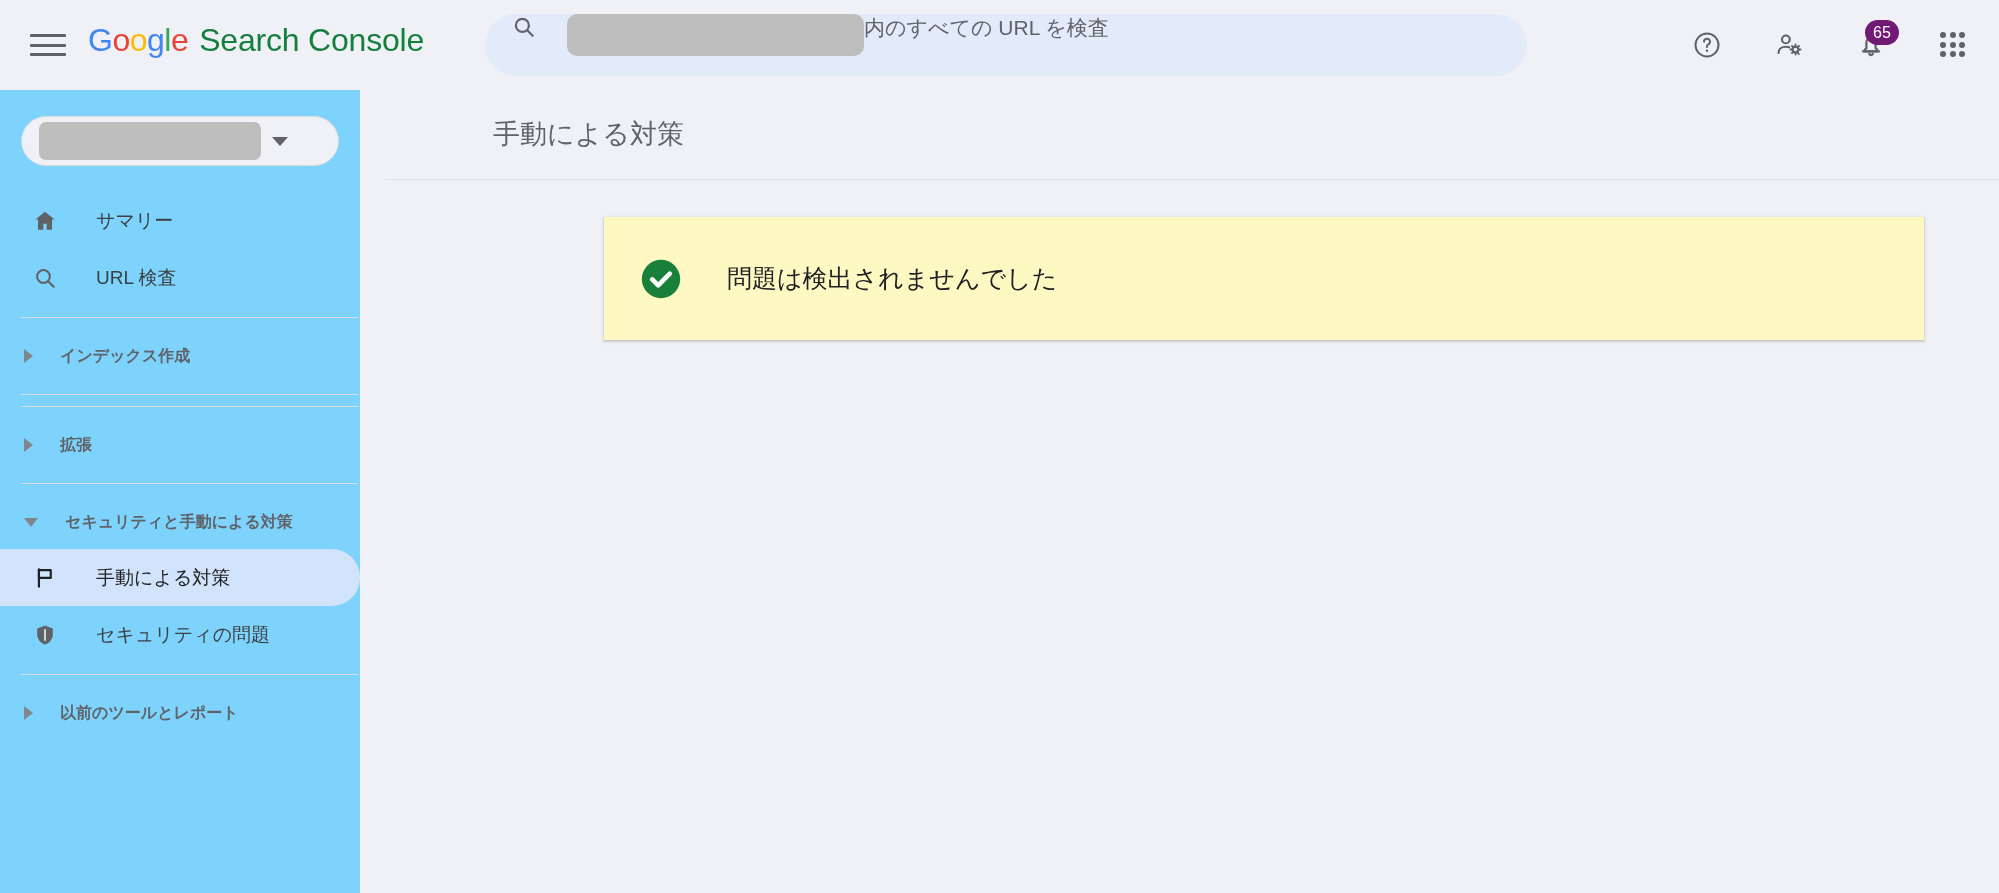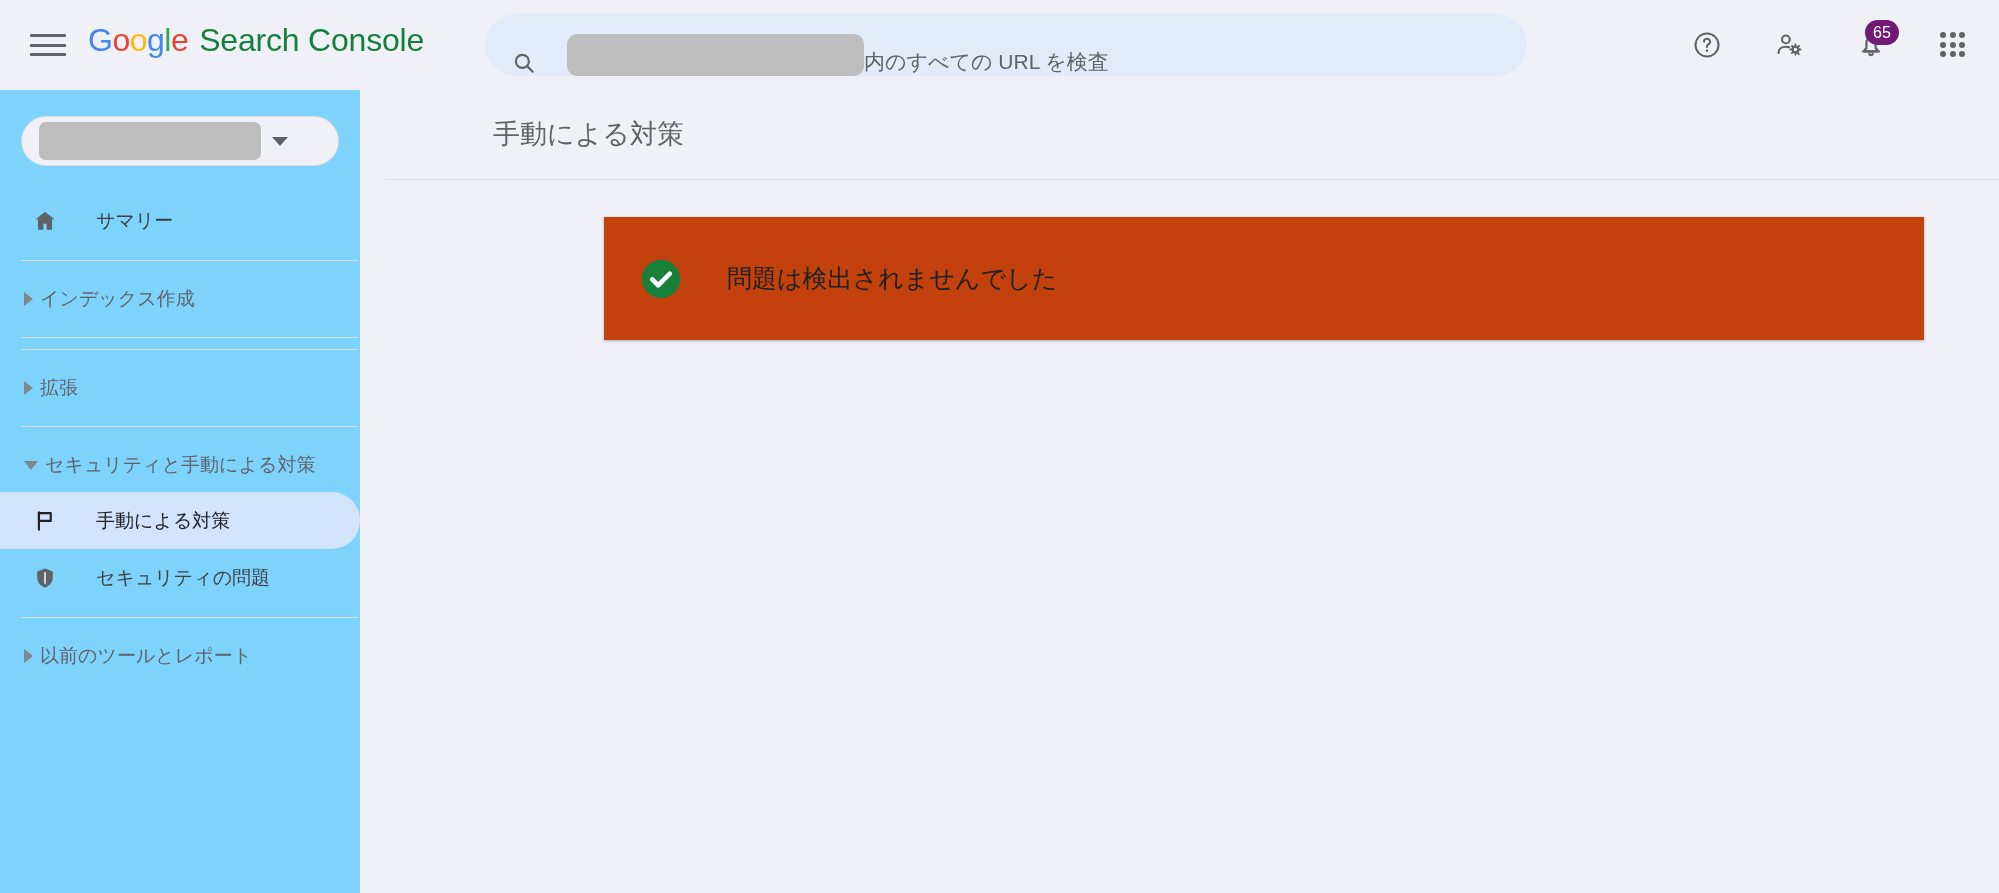--- a/index.html
+++ b/index.html
@@ -59,21 +59,21 @@
     margin-left: 11px;
   }
 
   .searchbar {
     position: absolute;
     left: 485px; top: 14px;
     width: 1042px; height: 62px;
     background: #e3ebfa;
     border-radius: 31px;
     display: flex;
-    align-items: flex-end;
+    align-items: flex-start;
   }
   .searchbar .s-icon {
     margin-left: 26px;
     width: 26px; height: 26px;
     flex: none;
   }
   .redact-search {
     margin-left: 30px;
     width: 297px; height: 42px;
     background: #bdbdbd;
@@ -203,24 +203,25 @@
     border-left: 9px solid #80868b;
     margin-right: 0;
   }
   .tri.open {
     border-left: 7px solid transparent;
     border-right: 7px solid transparent;
     border-top: 9px solid #80868b;
     border-bottom: 0;
   }
   .section-head .s-label {
-    margin-left: 7px;
-    font-size: 19px;
+    margin-left: 27px;
+    font-size: 16px;
     color: #5f6368;
     white-space: nowrap;
+    font-weight: bold;
   }
 
   
   .main {
     position: absolute;
     left: 360px; top: 90px;
     width: 1639px; height: 803px;
     background: #eff1f6;
   }
   .page-title {
@@ -233,21 +234,21 @@
   .title-rule {
     position: absolute;
     left: 25px; top: 89px;
     width: 1614px; height: 1px;
     background: #e0e3e8;
   }
   .status-card {
     position: absolute;
     left: 244px; top: 127px;
     width: 1320px; height: 123px;
-    background: #c2410c;
+    background: #fef9c3;
     box-shadow: 0 1px 2px rgba(60,64,67,0.25), 0 1px 3px 1px rgba(60,64,67,0.10);
     display: flex;
     align-items: center;
     padding-left: 33px;
   }
   .check-circle {
     width: 48px; height: 48px;
     flex: none;
   }
   .status-text {
@@ -339,20 +340,29 @@
     <div class="nav-item">
       <span class="n-icon">
         <svg width="26" height="26" viewBox="0 0 24 24">
             <path fill="#5f6368" d="M12 3.5 3.2 10.6h2.3V20h5v-5.4h3V20h5v-9.4h2.3L12 3.5z"></path>
           </svg>
       </span>
       <span class="n-label">サマリー</span>
     </div>
 
 
+    <div class="nav-item">
+      <span class="n-icon">
+        <svg width="26" height="26" viewBox="0 0 24 24">
+          <circle cx="10.6" cy="10.6" r="5.9" fill="none" stroke="#5f6368" stroke-width="1.9"></circle>
+          <path d="M15 15l5 5" stroke="#5f6368" stroke-width="1.9" stroke-linecap="round"></path>
+        </svg>
+      </span>
+      <span class="n-label">URL 検査</span>
+    </div>
 
   </div>
 
   <div class="divider"></div>
 
   <div class="section-head">
     <span class="tri"></span>
     <span class="s-label">インデックス作成</span>
   </div>
 

